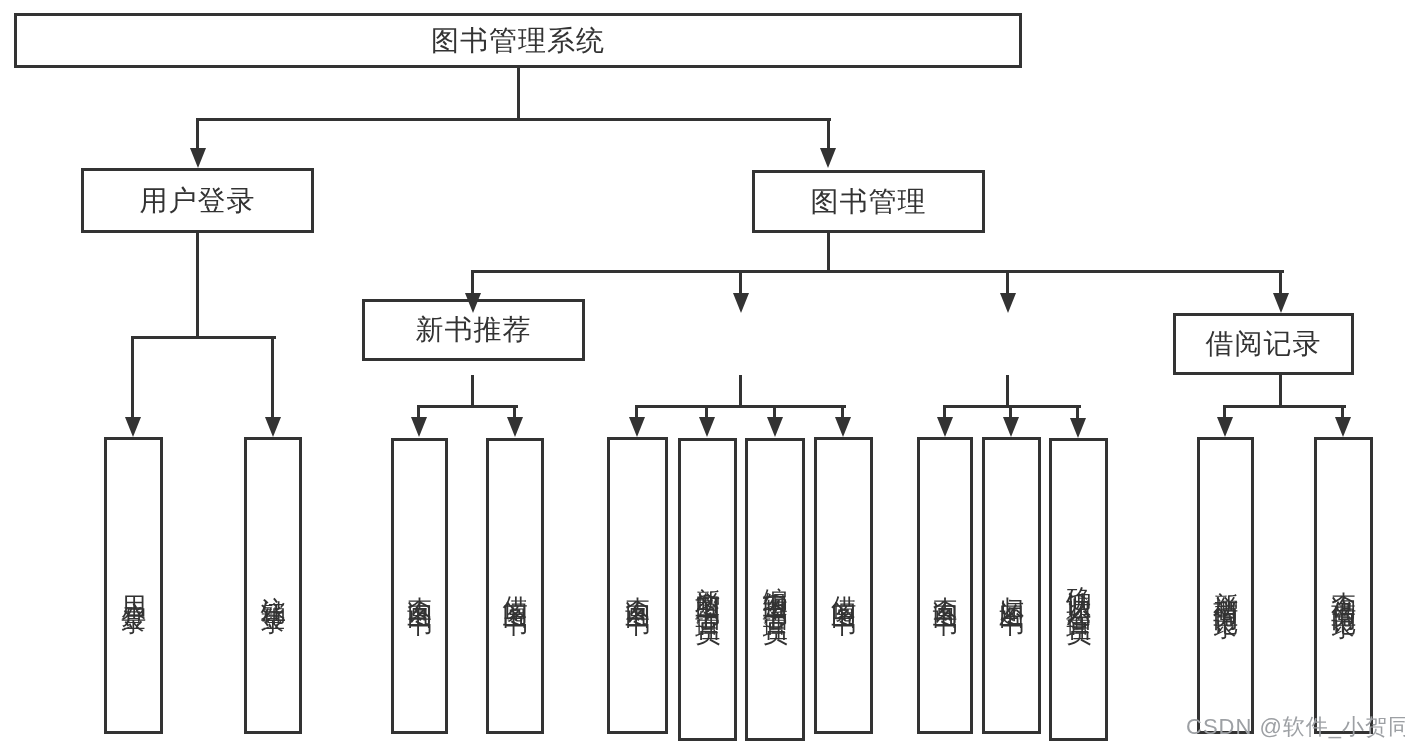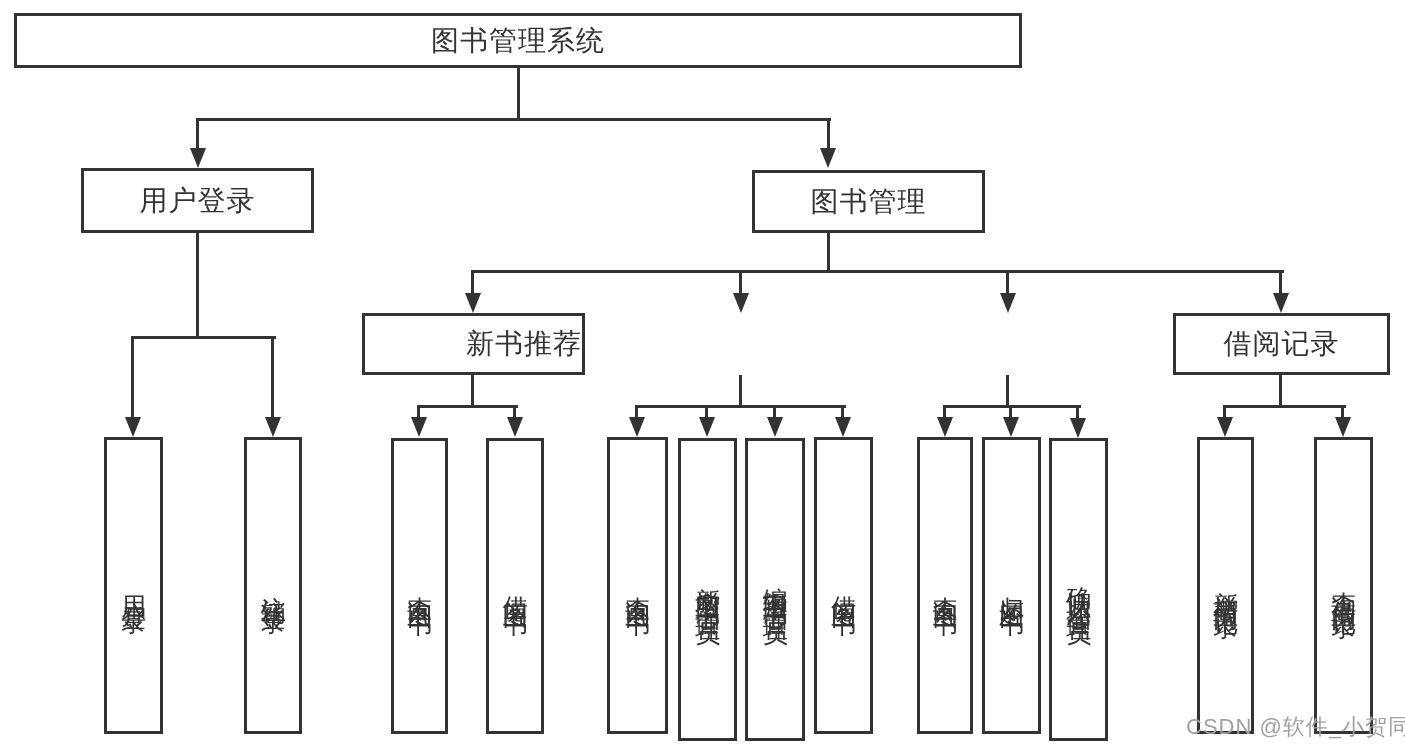--- a/index.html
+++ b/index.html
@@ -41,24 +41,24 @@
     <span>图书管理系统</span>
   </div>
 
   <div class="box hbox" style="left:81px;top:168px;width:233px;height:65px;">
     <span>用户登录</span>
   </div>
   <div class="box hbox" style="left:712px;top:170px;width:233px;height:63px;margin-left:40px;">
     <span>图书管理</span>
   </div>
 
-  <div class="box hbox" style="left:362px;top:313px;width:223px;height:62px;justify-content:flex-end;">
+  <div class="box hbox" style="left:362px;top:299px;width:223px;height:62px;">
     <span>新书推荐</span>
   </div>
-  <div class="box hbox" style="left:1173px;top:313px;width:217px;height:62px;">
+  <div class="box hbox" style="left:1173px;top:313px;width:181px;height:62px;">
     <span>借阅记录</span>
   </div>
 
   <div class="box vbox" style="left:104px;top:437px;width:59px;height:297px;">
     <span>用户登录</span>
   </div>
   <div class="box vbox" style="left:244px;top:437px;width:58px;height:297px;">
     <span>注销登录</span>
   </div>
 

